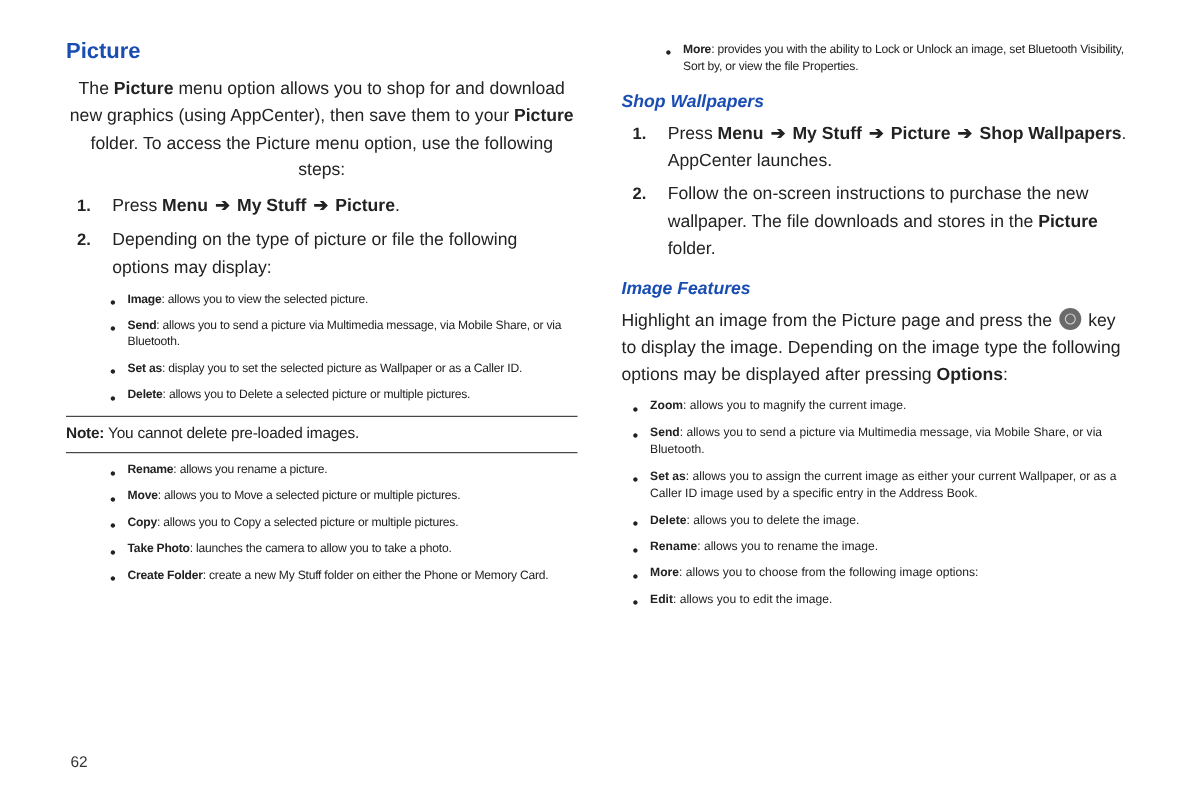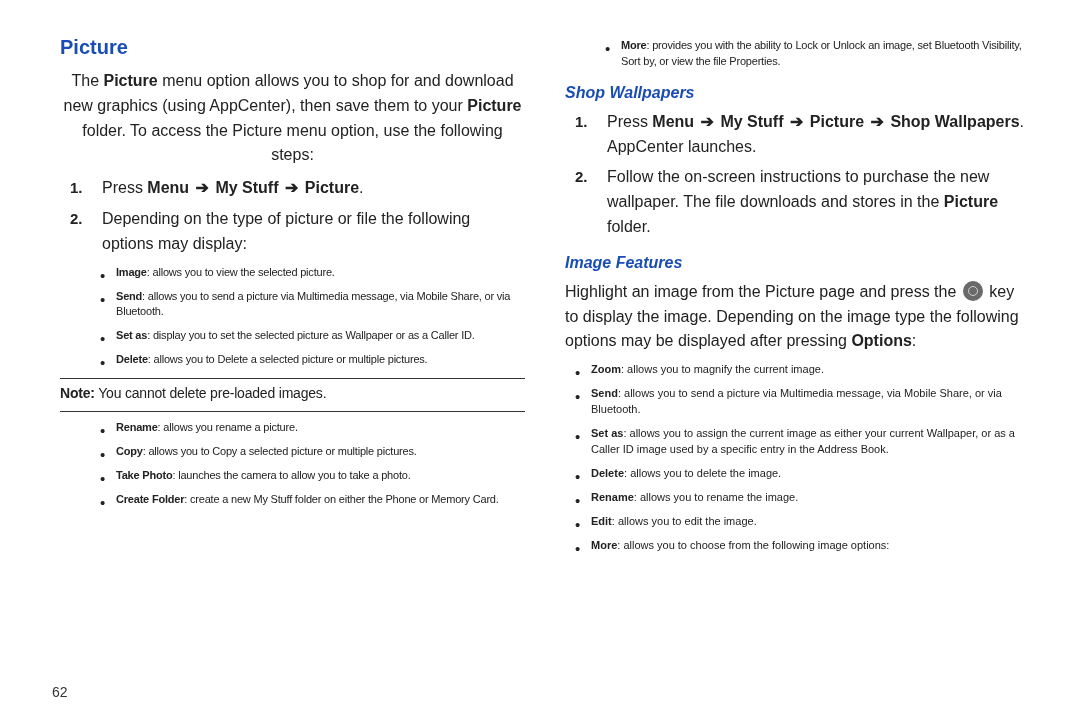--- a/index.html
+++ b/index.html
@@ -99,21 +99,21 @@
     border-top: 1.5px solid #333;
     margin: 10px 0 6px 0;
   }
   .note {
     font-size: 14px;
     margin: 4px 0;
     font-family: Arial, Helvetica, sans-serif;
   }
   .pagenum {
     position: absolute;
-    left: 52px;
+    left: 64px;
     bottom: 16px;
     font-size: 14px;
     color: #333;
   }
   .key-icon {
     display: inline-block;
     width: 20px;
     height: 20px;
     border-radius: 50%;
     background: #6a6a6a;
@@ -168,20 +168,21 @@
     </ul>
 
     <hr class="rule">
     <p class="note condensed">
       <span class="b">Note:</span><span> You cannot delete pre-loaded images.</span>
     </p>
     <hr class="rule">
 
     <ul class="bullets condensed">
       <li><span class="b">Rename</span><span>: allows you rename a picture.</span></li>
+      <li><span class="b">Move</span><span>: allows you to Move a selected picture or multiple pictures.</span></li>
       <li><span class="b">Copy</span><span>: allows you to Copy a selected picture or multiple pictures.</span></li>
       <li><span class="b">Take Photo</span><span>: launches the camera to allow you to take a photo.</span></li>
       <li><span class="b">Create Folder</span><span>: create a new My Stuff folder on either the Phone or Memory Card.</span></li>
     </ul>
   </div>
 
   <div class="col">
     <ul class="bullets condensed" style="margin-left:40px; margin-top:6px;">
       <li><span class="b">More</span><span>: provides you with the ability to Lock or Unlock an image, set Bluetooth Visibility, Sort by, or view the file Properties.</span></li>
     </ul>
@@ -204,19 +205,19 @@
     <p class="bodytext">
       <span>Highlight an image from the Picture page and press the </span><span class="key-icon"></span><span> key to display the image. Depending on the image type the following options may be displayed after pressing </span><span class="b">Options</span><span>:</span>
     </p>
 
     <ul class="bullets top" style="font-size:15.5px;">
       <li><span class="b">Zoom</span><span>: allows you to magnify the current image.</span></li>
       <li><span class="b">Send</span><span>: allows you to send a picture via Multimedia message, via Mobile Share, or via Bluetooth.</span></li>
       <li><span class="b">Set as</span><span>: allows you to assign the current image as either your current Wallpaper, or as a Caller ID image used by a specific entry in the Address Book.</span></li>
       <li><span class="b">Delete</span><span>: allows you to delete the image.</span></li>
       <li><span class="b">Rename</span><span>: allows you to rename the image.</span></li>
+      <li><span class="b">More</span><span>: allows you to choose from the following image options:</span></li>
       <li><span class="b">Edit</span><span>: allows you to edit the image.</span></li>
-      <li><span class="b">More</span><span>: allows you to choose from the following image options:</span></li>
     </ul>
   </div>
 
   <div class="pagenum">62</div>
 </div>
 
 </body></html>

